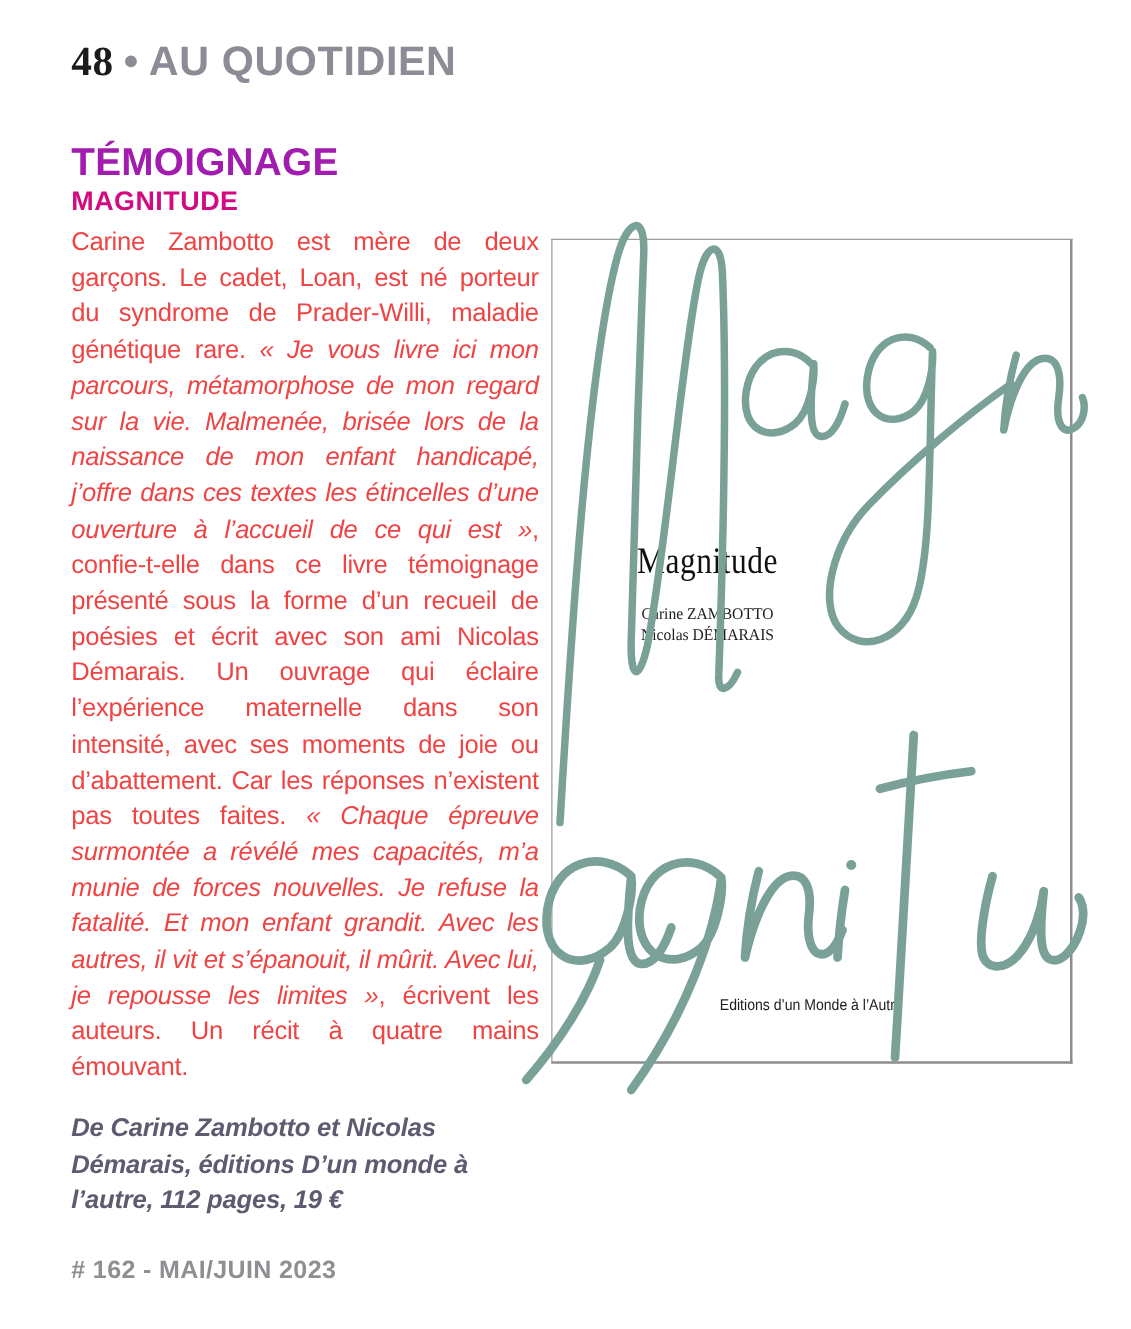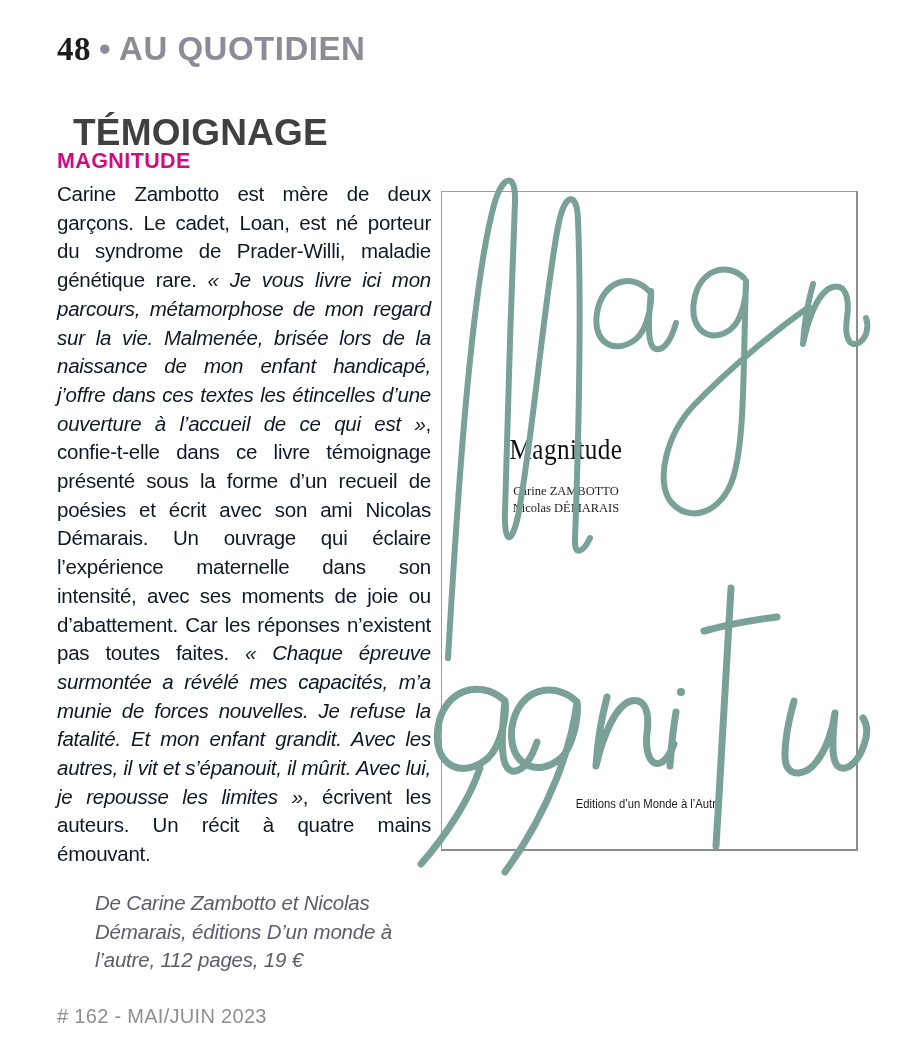--- a/index.html
+++ b/index.html
@@ -18,53 +18,52 @@
     left: 57px; top: 30px;
     font-size: 33px; font-weight: 800; letter-spacing: 0.5px;
     white-space: nowrap;
   }
   .page-number { color: #1c1c1e; font-family: Liberation Serif, serif; }
   .bullet-sep { color: #8d8b95; margin: 0 8px; }
   .section-name { color: #8d8b95; text-align: right; }
 
   
   .kicker {
-    left: 73px; top: 112px;
-    font-size: 37px; font-weight: 900; color: #404040; letter-spacing: 0.2px;
+    left: 57px; top: 112px;
+    font-size: 31px; font-weight: 900; color: #a21caf; letter-spacing: 0.2px;
   }
   .subtitle {
     left: 57px; top: 149px;
     font-size: 21.5px; font-weight: 900; color: #d30b80; letter-spacing: 0.4px;
   }
 
   
   .article-body {
     left: 57px; top: 180px; width: 374px;
     font-size: 20.5px; line-height: 28.7px;
     text-align: justify;
     letter-spacing: -0.25px;
-    color: #0f172a;
+    color: #ef4444;
     hyphens: auto; -webkit-hyphens: auto;
   }
   .article-body .it { font-style: italic; }
 
   
   .byline {
     left: 57px; top: 889px; width: 345px;
     font-size: 20.5px; line-height: 28.7px;
-    font-style: italic; font-weight: 400;
+    font-style: italic; font-weight: 700;
     color: #5c5b70;
     letter-spacing: -0.2px;
-    margin-left: 38px;
   }
 
   
   .footer-issue {
     left: 57px; top: 1005px;
-    font-size: 20px; font-weight: 400; color: #8f8f93; letter-spacing: 0.3px;
+    font-size: 20px; font-weight: 700; color: #8f8f93; letter-spacing: 0.3px;
   }
 
   
   .book-cover {
     left: 441px; top: 191px; width: 414px; height: 657px;
     background: #ffffff;
     border: 1px solid #9c9c9c;
     border-right: 2px solid #8d8d8d;
     border-bottom: 2px solid #8d8d8d;
   }

